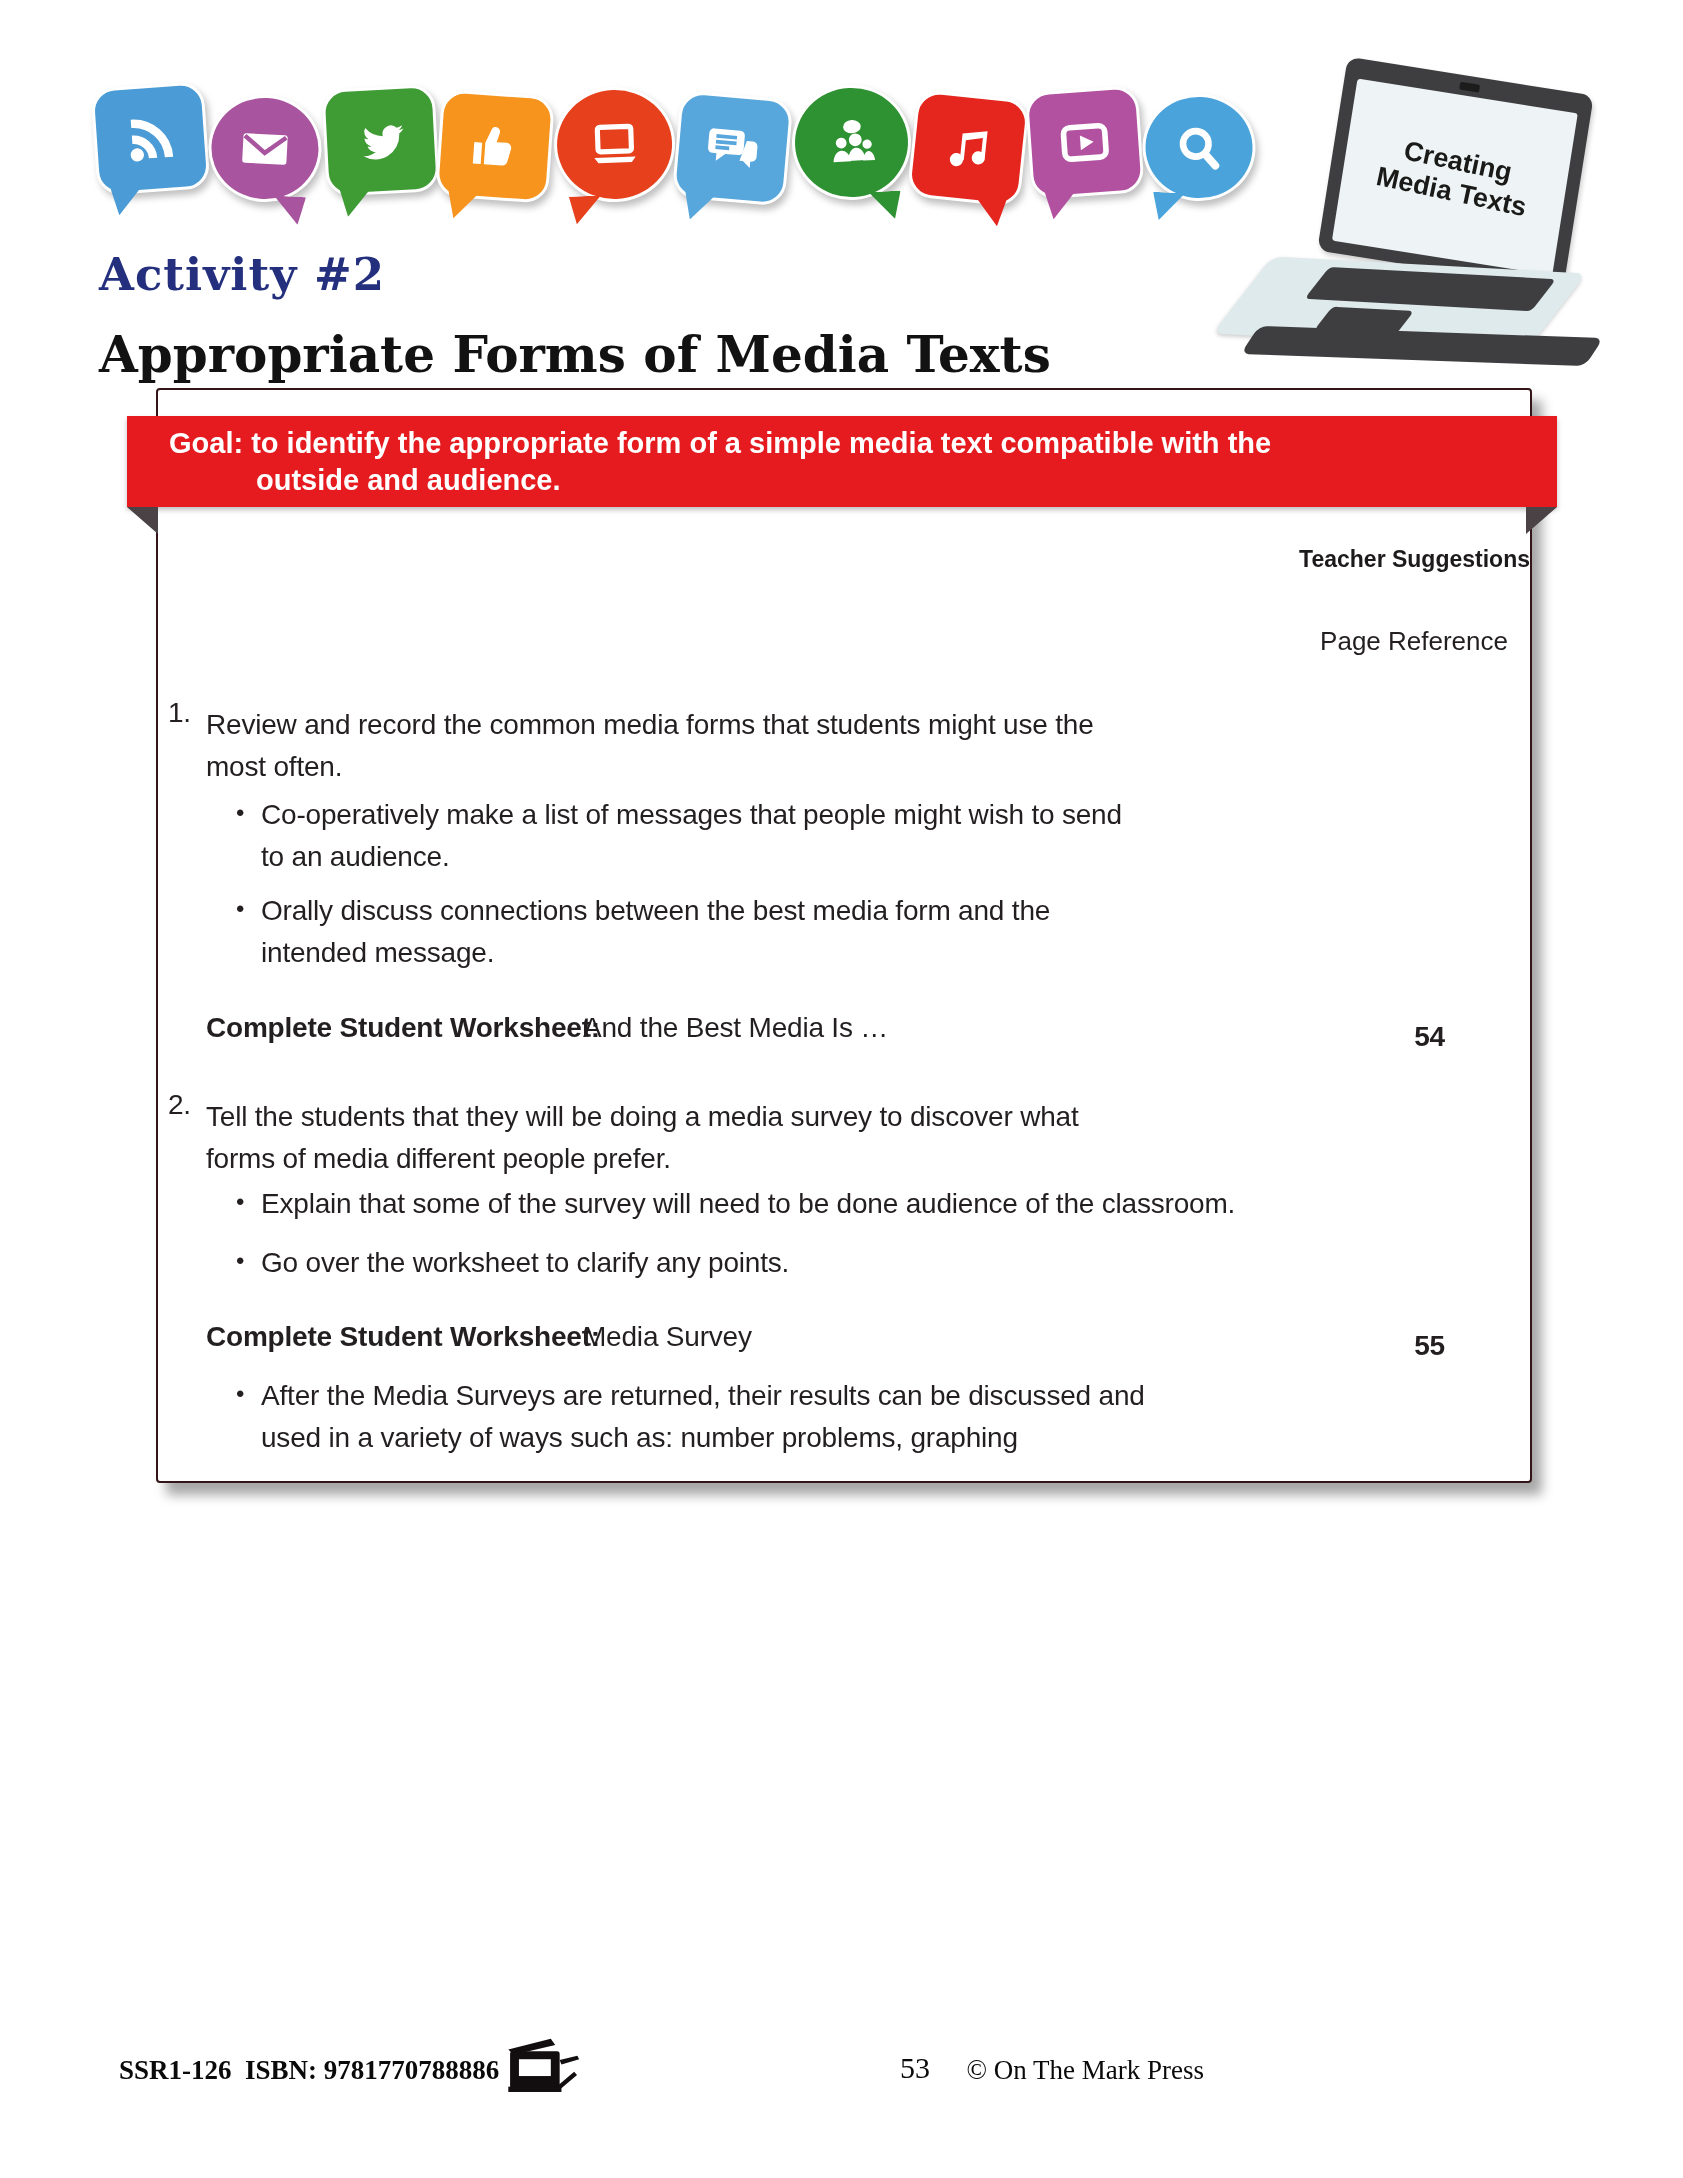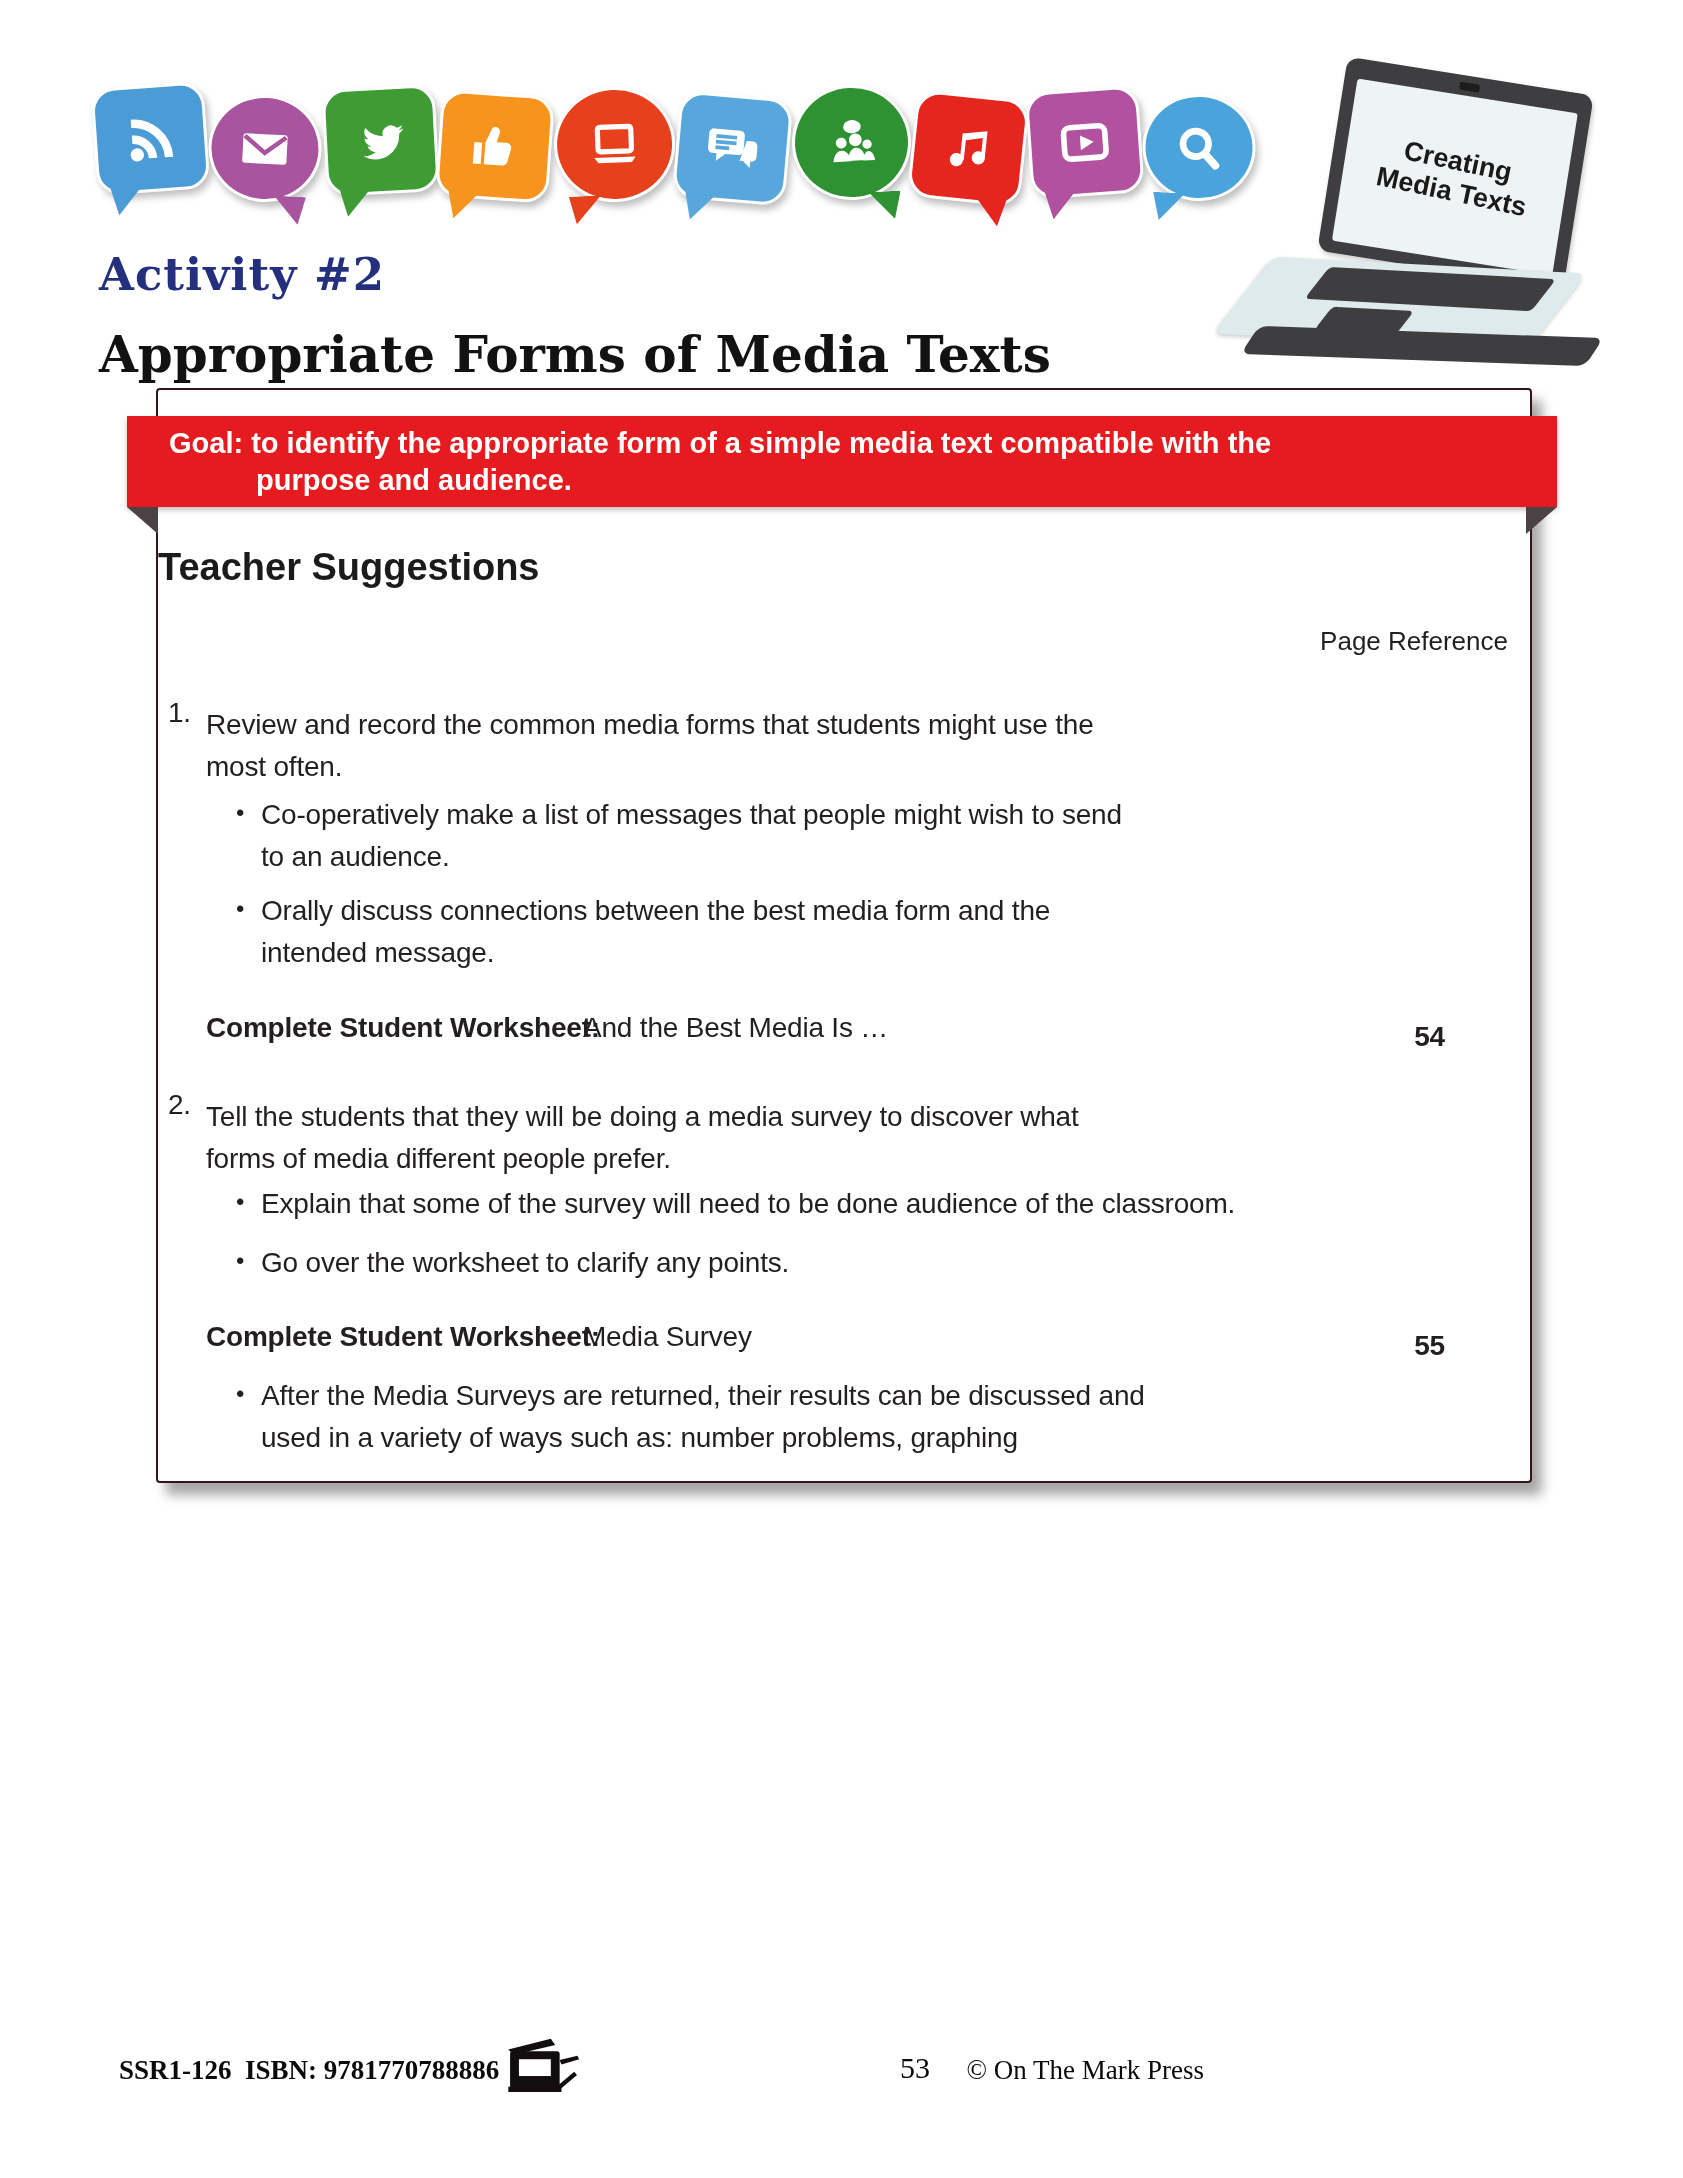--- a/index.html
+++ b/index.html
@@ -47,22 +47,22 @@
   .goal-ribbon{position:absolute;left:127px;top:416px;width:1430px;height:91px;background:#e51b20;
           box-shadow:0 3px 5px rgba(0,0,0,.25);}
   .goal-fold-left{position:absolute;left:127px;top:507px;width:31px;height:27px;background:#4a4245;
           clip-path:polygon(0 0,100% 0,100% 100%);}
   .goal-fold-right{position:absolute;left:1526px;top:507px;width:31px;height:27px;background:#4a4245;
           clip-path:polygon(0 0,100% 0,0 100%);}
   .goal-text{position:absolute;left:42px;top:9px;color:#fff;font-weight:bold;font-size:29px;line-height:37px;}
   .goal-line2{display:block;margin-left:87px;}
 
   
-  .ts-heading{position:absolute;left:0;top:156px;width:100%;text-align:left;
-          font-size:38px;font-weight:bold;color:#1d1a1b;}
+  .ts-heading{position:absolute;left:0;top:156px;width:100%;text-align:right;
+          font-size:23px;font-weight:bold;color:#1d1a1b;}
   .page-ref{position:absolute;right:22px;top:236px;font-size:26px;}
   .row{position:absolute;left:0;width:100%;font-size:28px;line-height:42px;letter-spacing:-0.2px;}
   .row .num{position:absolute;left:10px;top:0;}
   .row .num-text{position:absolute;left:48px;top:12px;white-space:pre-line;}
   .row .bullet{position:absolute;left:78px;top:-2px;font-size:24px;}
   .row .bullet-text{position:absolute;left:103px;top:0;white-space:pre-line;}
   .row .ws-label{position:absolute;left:48px;top:0;font-weight:bold;}
   .row .ws-title{position:absolute;left:425px;top:0;}
   .ws1 .ws-title{left:425px;}
   .row .ws-page{position:absolute;right:85px;top:9px;font-weight:bold;}
@@ -217,21 +217,21 @@
     <div class="row" style="top:985px;">
       <span class="bullet">•</span>
       <span class="bullet-text">After the Media Surveys are returned, their results can be discussed and
 used in a variety of ways such as: number problems, graphing</span>
     </div>
   </div>
 
   <div class="goal-ribbon">
     <div class="goal-text">
       <span class="goal-line1">Goal: to identify the appropriate form of a simple media text compatible with the</span>
-      <span class="goal-line2">purpose and audience.</span>
+      <span class="goal-line2">outside and audience.</span>
     </div>
   </div>
   <div class="goal-fold-left"></div>
   <div class="goal-fold-right"></div>
 
   <div class="footer">
     <span class="footer-code">SSR1-126  ISBN: 9781770788886</span>
     <span class="copier-icon">
       <svg viewBox="0 0 96 80" width="85" height="71">
         <polygon points="6,14 54,2 59,9 12,20" fill="#120d0e"></polygon>

